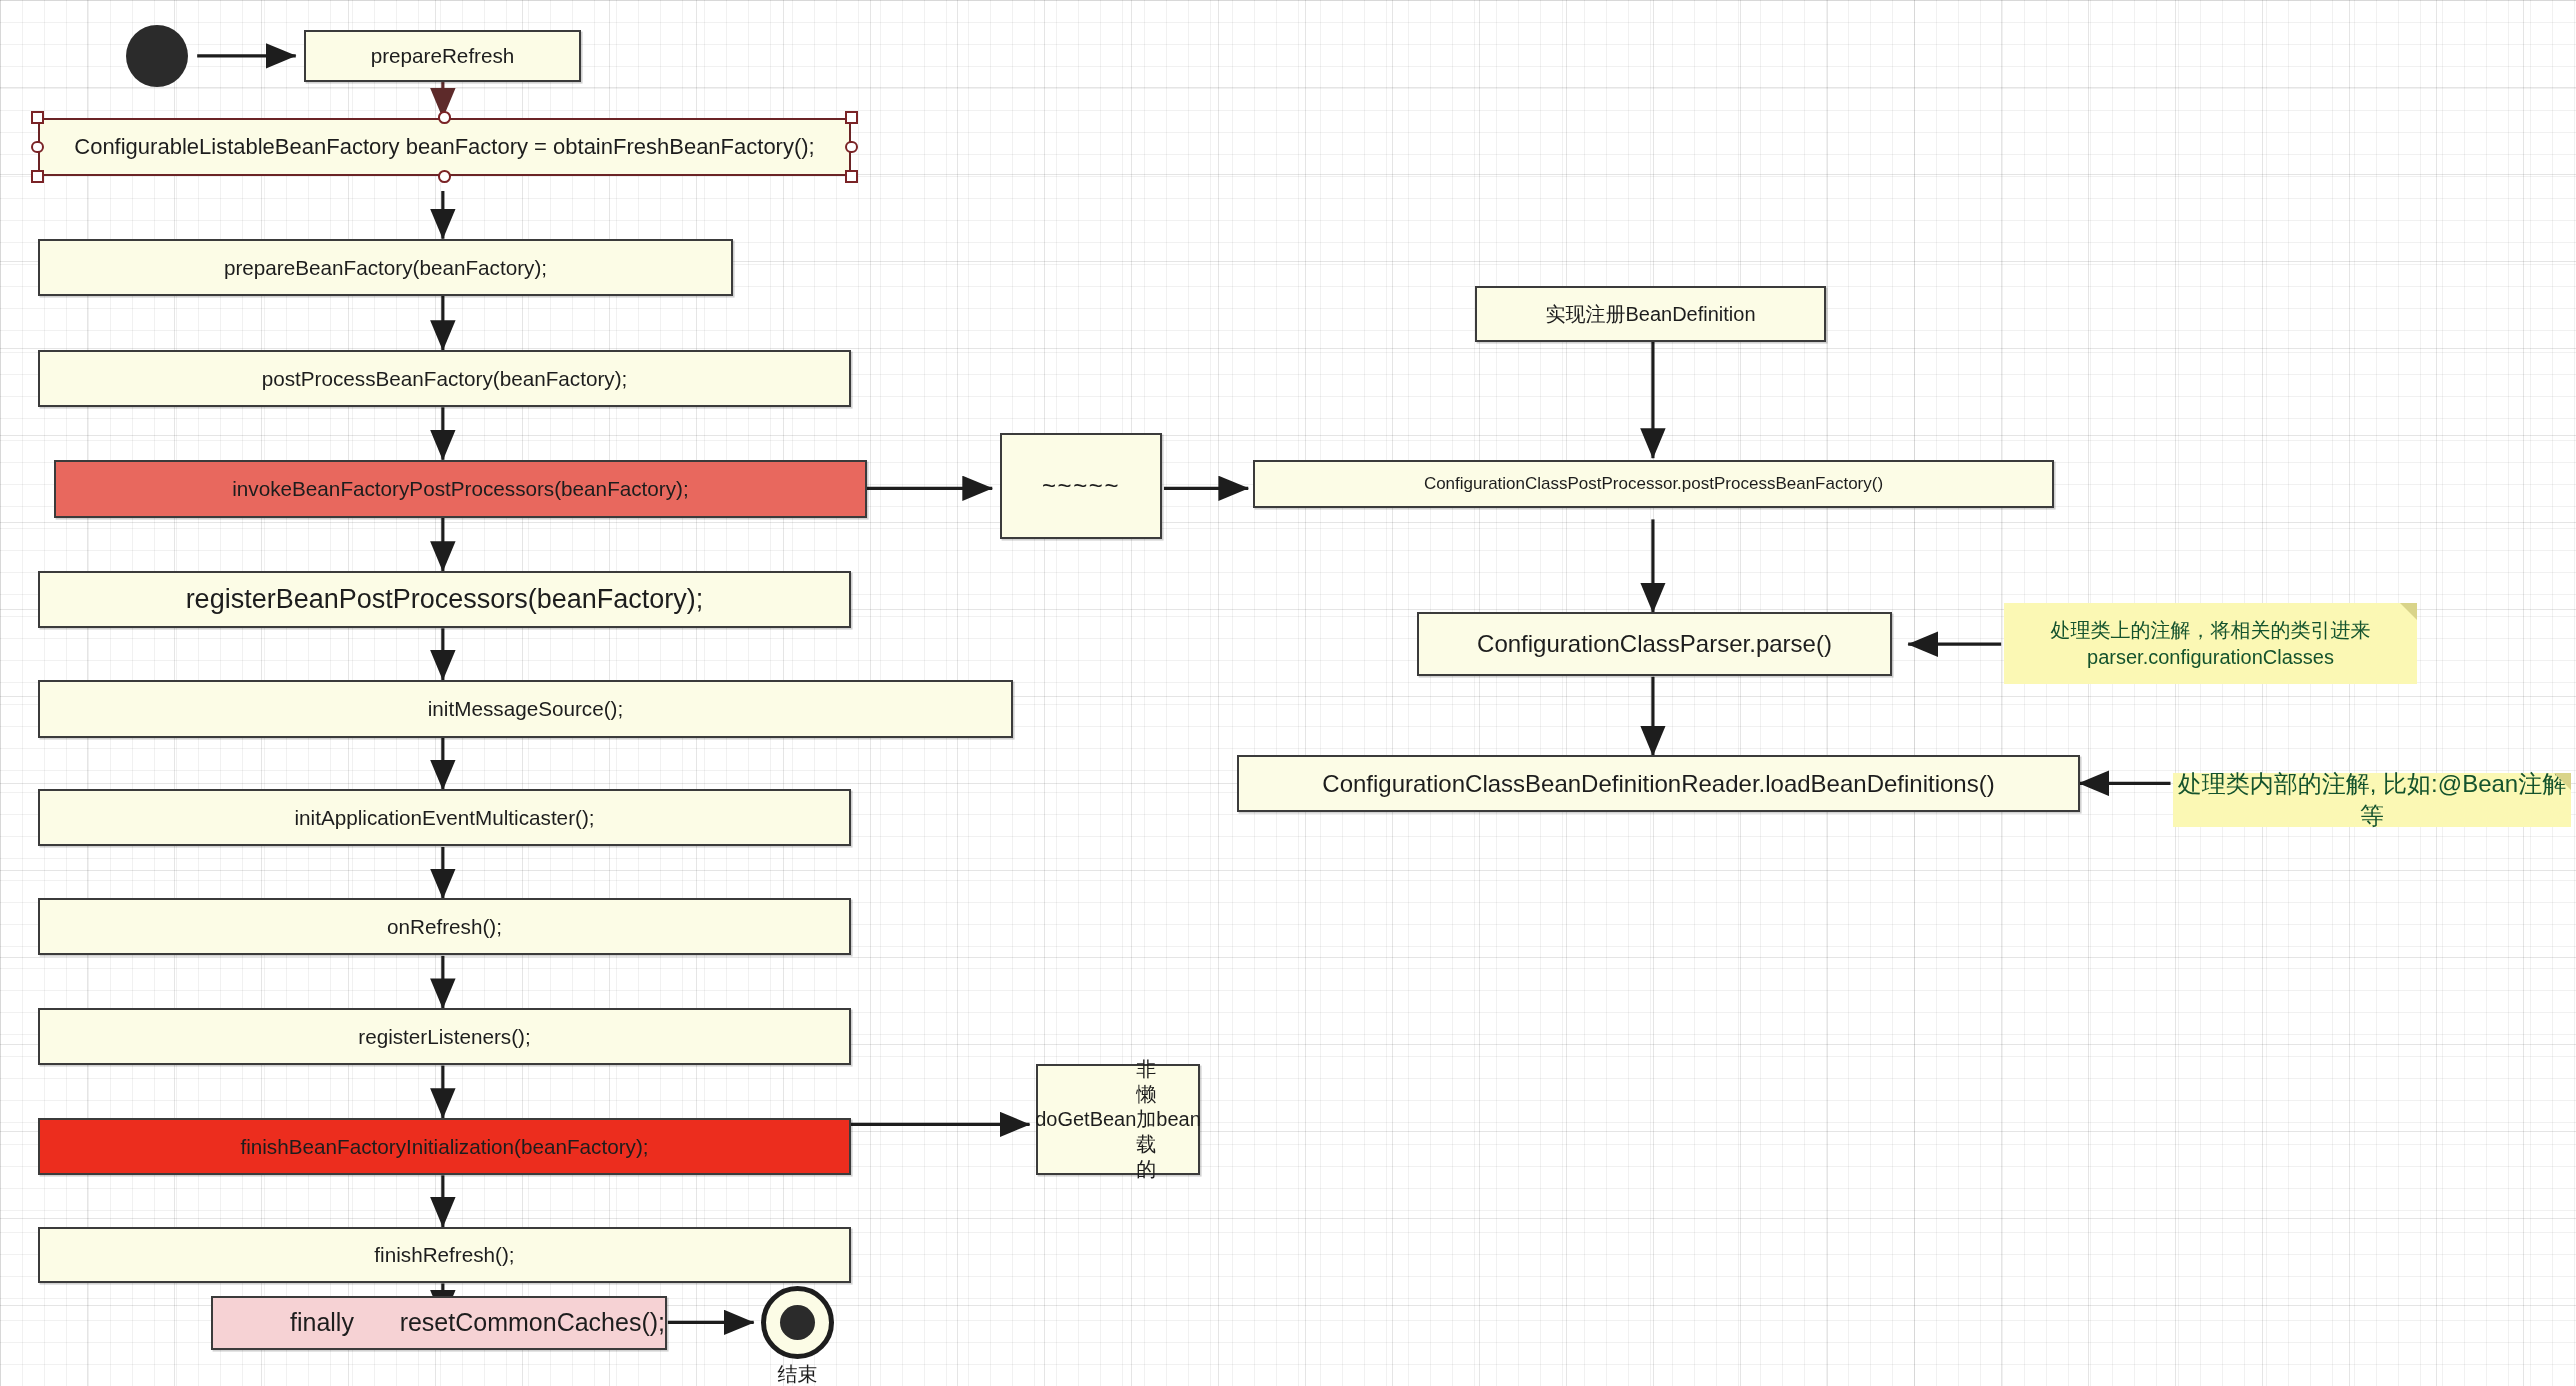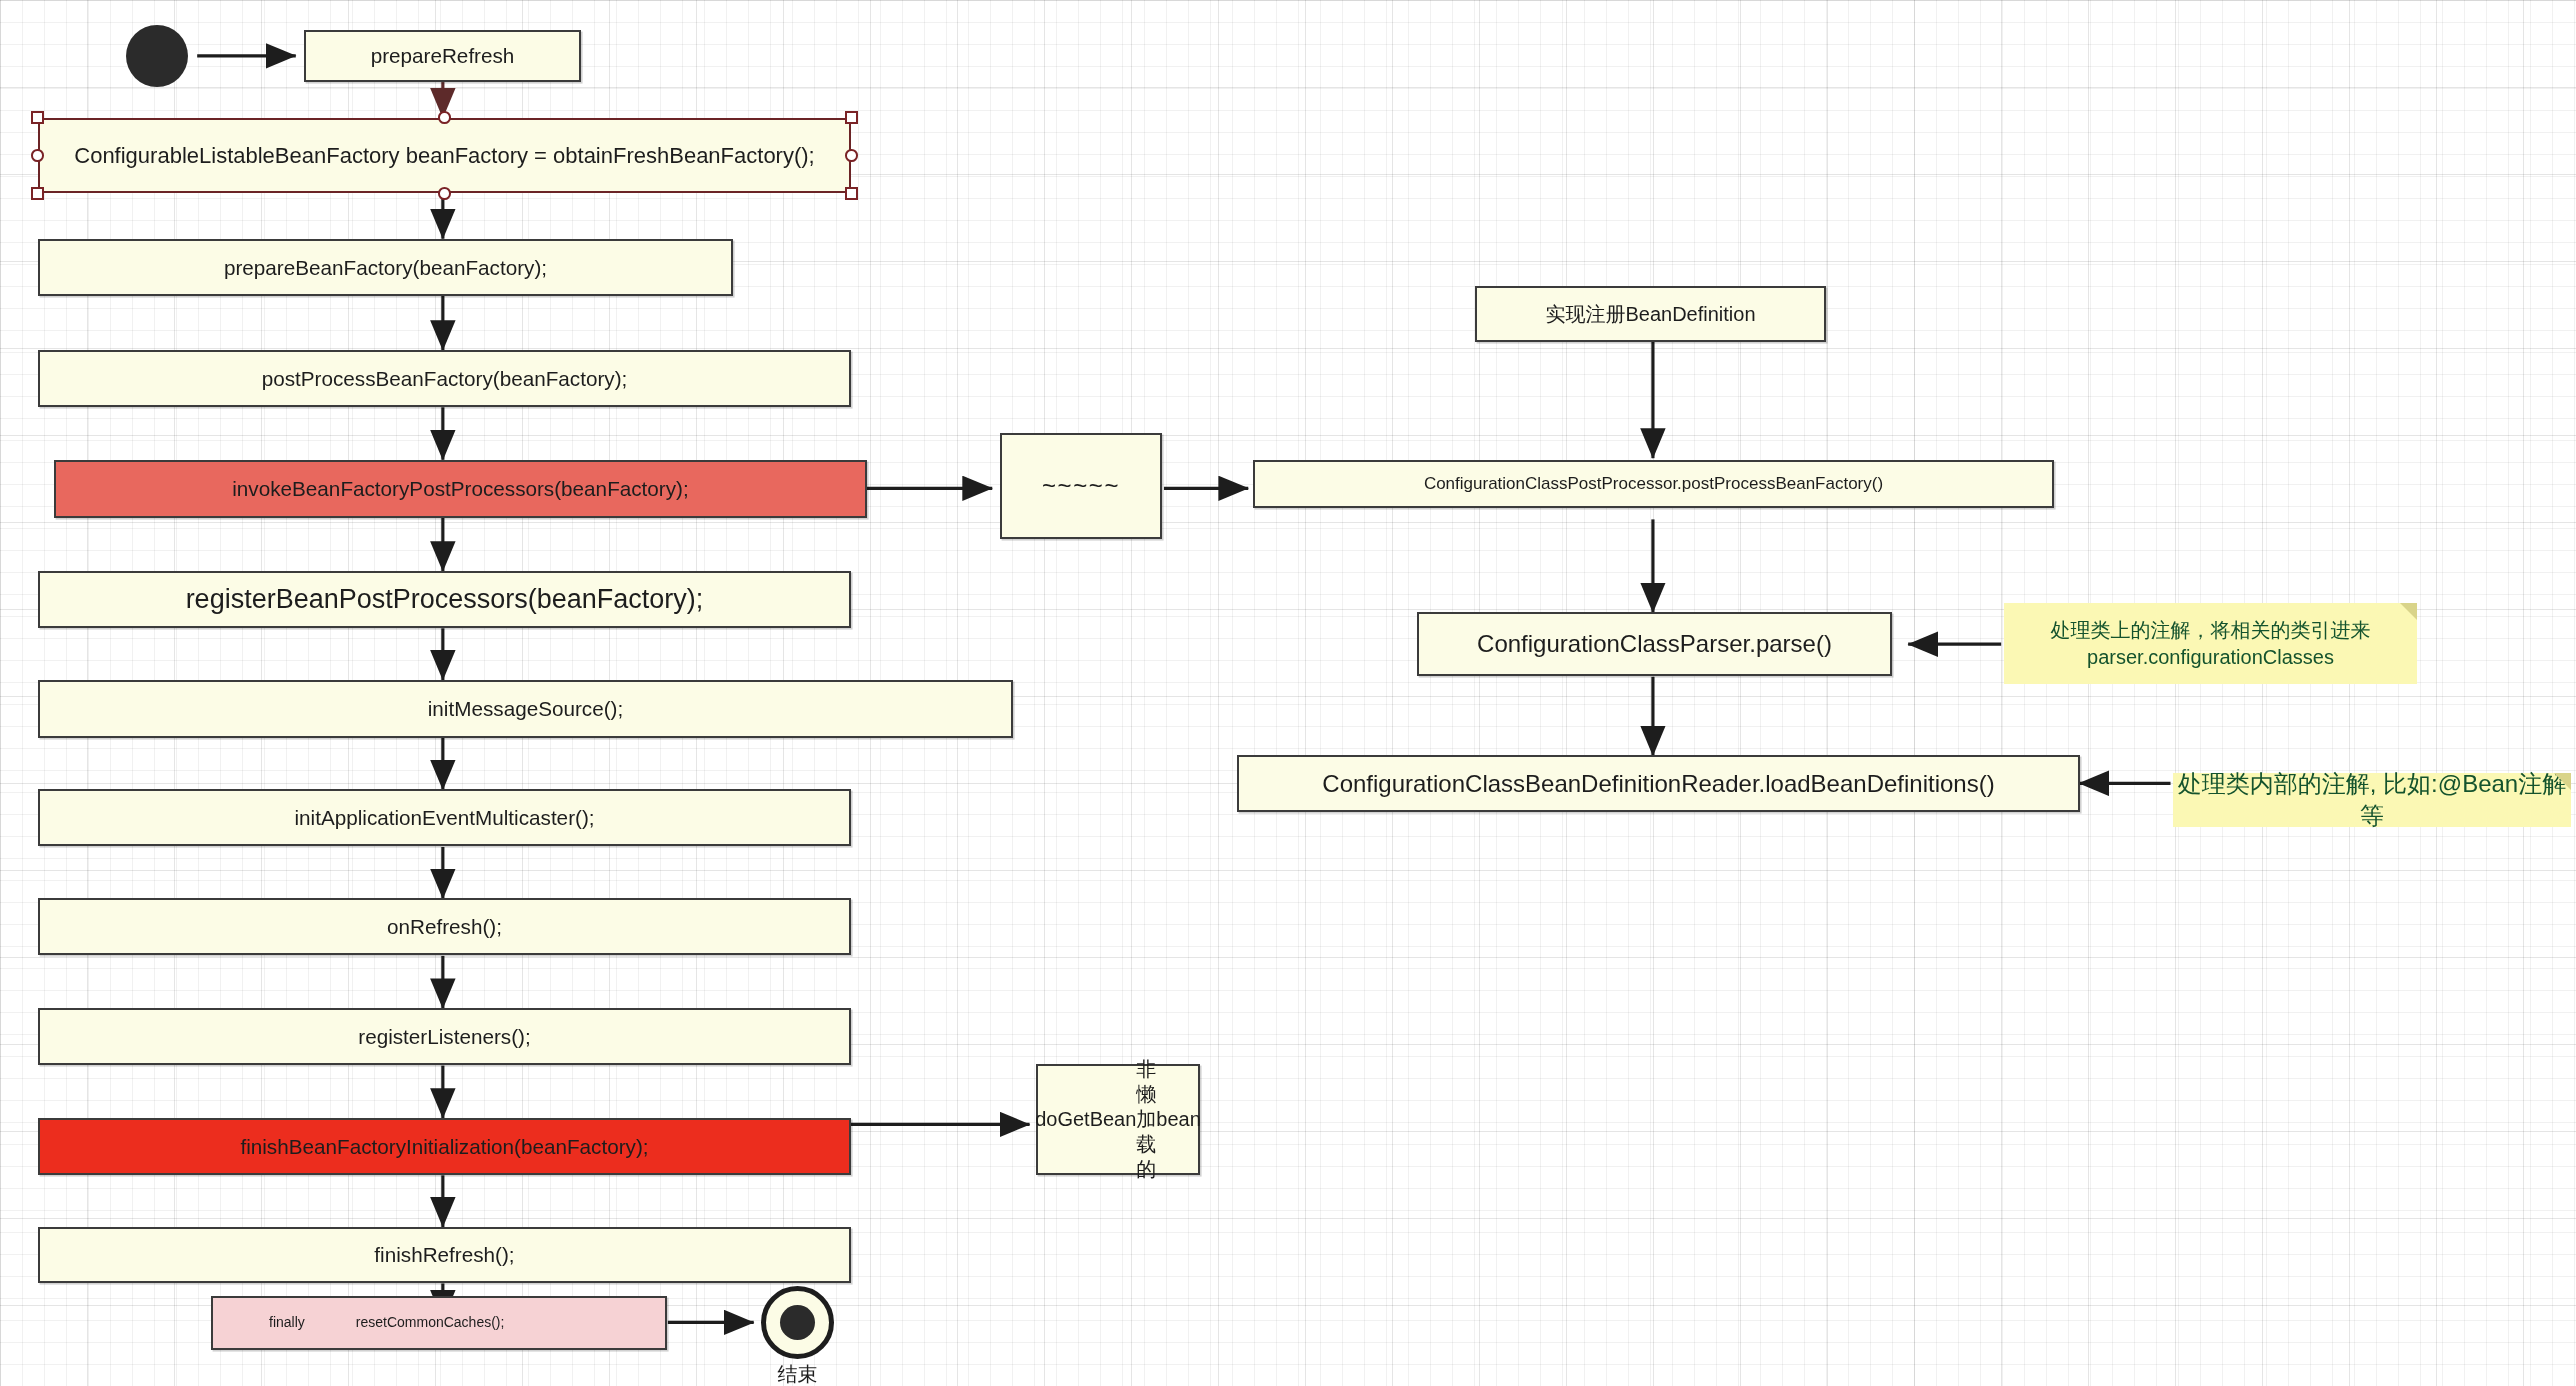--- a/index.html
+++ b/index.html
@@ -193,21 +193,21 @@
 
   <div class="end-ring" style="left:761px; top:1286px; width:73px; height:73px;">
     <div class="inner"></div>
   </div>
   <div class="end-label" style="left:761px; top:1361px; width:73px;">结束</div>
 
   <div class="node" style="left:304px; top:30px; width:277px; height:52px; font-size:20.7px;">
     <span>prepareRefresh</span>
   </div>
 
-  <div class="node selected" style="left:38px; top:118px; width:813px; height:75px; font-size:22px;">
+  <div class="node selected" style="left:38px; top:118px; width:813px; height:58px; font-size:22px;">
     <span>ConfigurableListableBeanFactory beanFactory = obtainFreshBeanFactory();</span>
     <i class="handle sq tl"></i>
     <i class="handle sq tr"></i>
     <i class="handle sq bl"></i>
     <i class="handle sq br"></i>
     <i class="handle ci ml"></i>
     <i class="handle ci mr"></i>
     <i class="handle ci mt"></i>
     <i class="handle ci mb"></i>
   </div>
@@ -245,21 +245,21 @@
   </div>
 
   <div class="node red" style="left:38px; top:1118px; width:813px; height:57px; font-size:20.7px;">
     <span>finishBeanFactoryInitialization(beanFactory);</span>
   </div>
 
   <div class="node" style="left:38px; top:1227px; width:813px; height:56px; font-size:20.7px;">
     <span>finishRefresh();</span>
   </div>
 
-  <div class="node pink" style="left:211px; top:1296px; width:456px; height:54px; font-size:14px; justify-content:flex-start; padding-left:56px;">
+  <div class="node pink" style="left:211px; top:1296px; width:456px; height:54px; font-size:25px; justify-content:flex-start; padding-left:77px;">
     <span>finally</span>
     <span style="display:inline-block; width:51px;"></span>
     <span>resetCommonCaches();</span>
   </div>
 
   <div class="node" style="left:1000px; top:433px; width:162px; height:106px; font-size:24px; letter-spacing:1.6px;">
     <span>~~~~~</span>
   </div>
 
   <div class="node" style="left:1036px; top:1064px; width:164px; height:111px; font-size:20px; flex-direction:row;">

